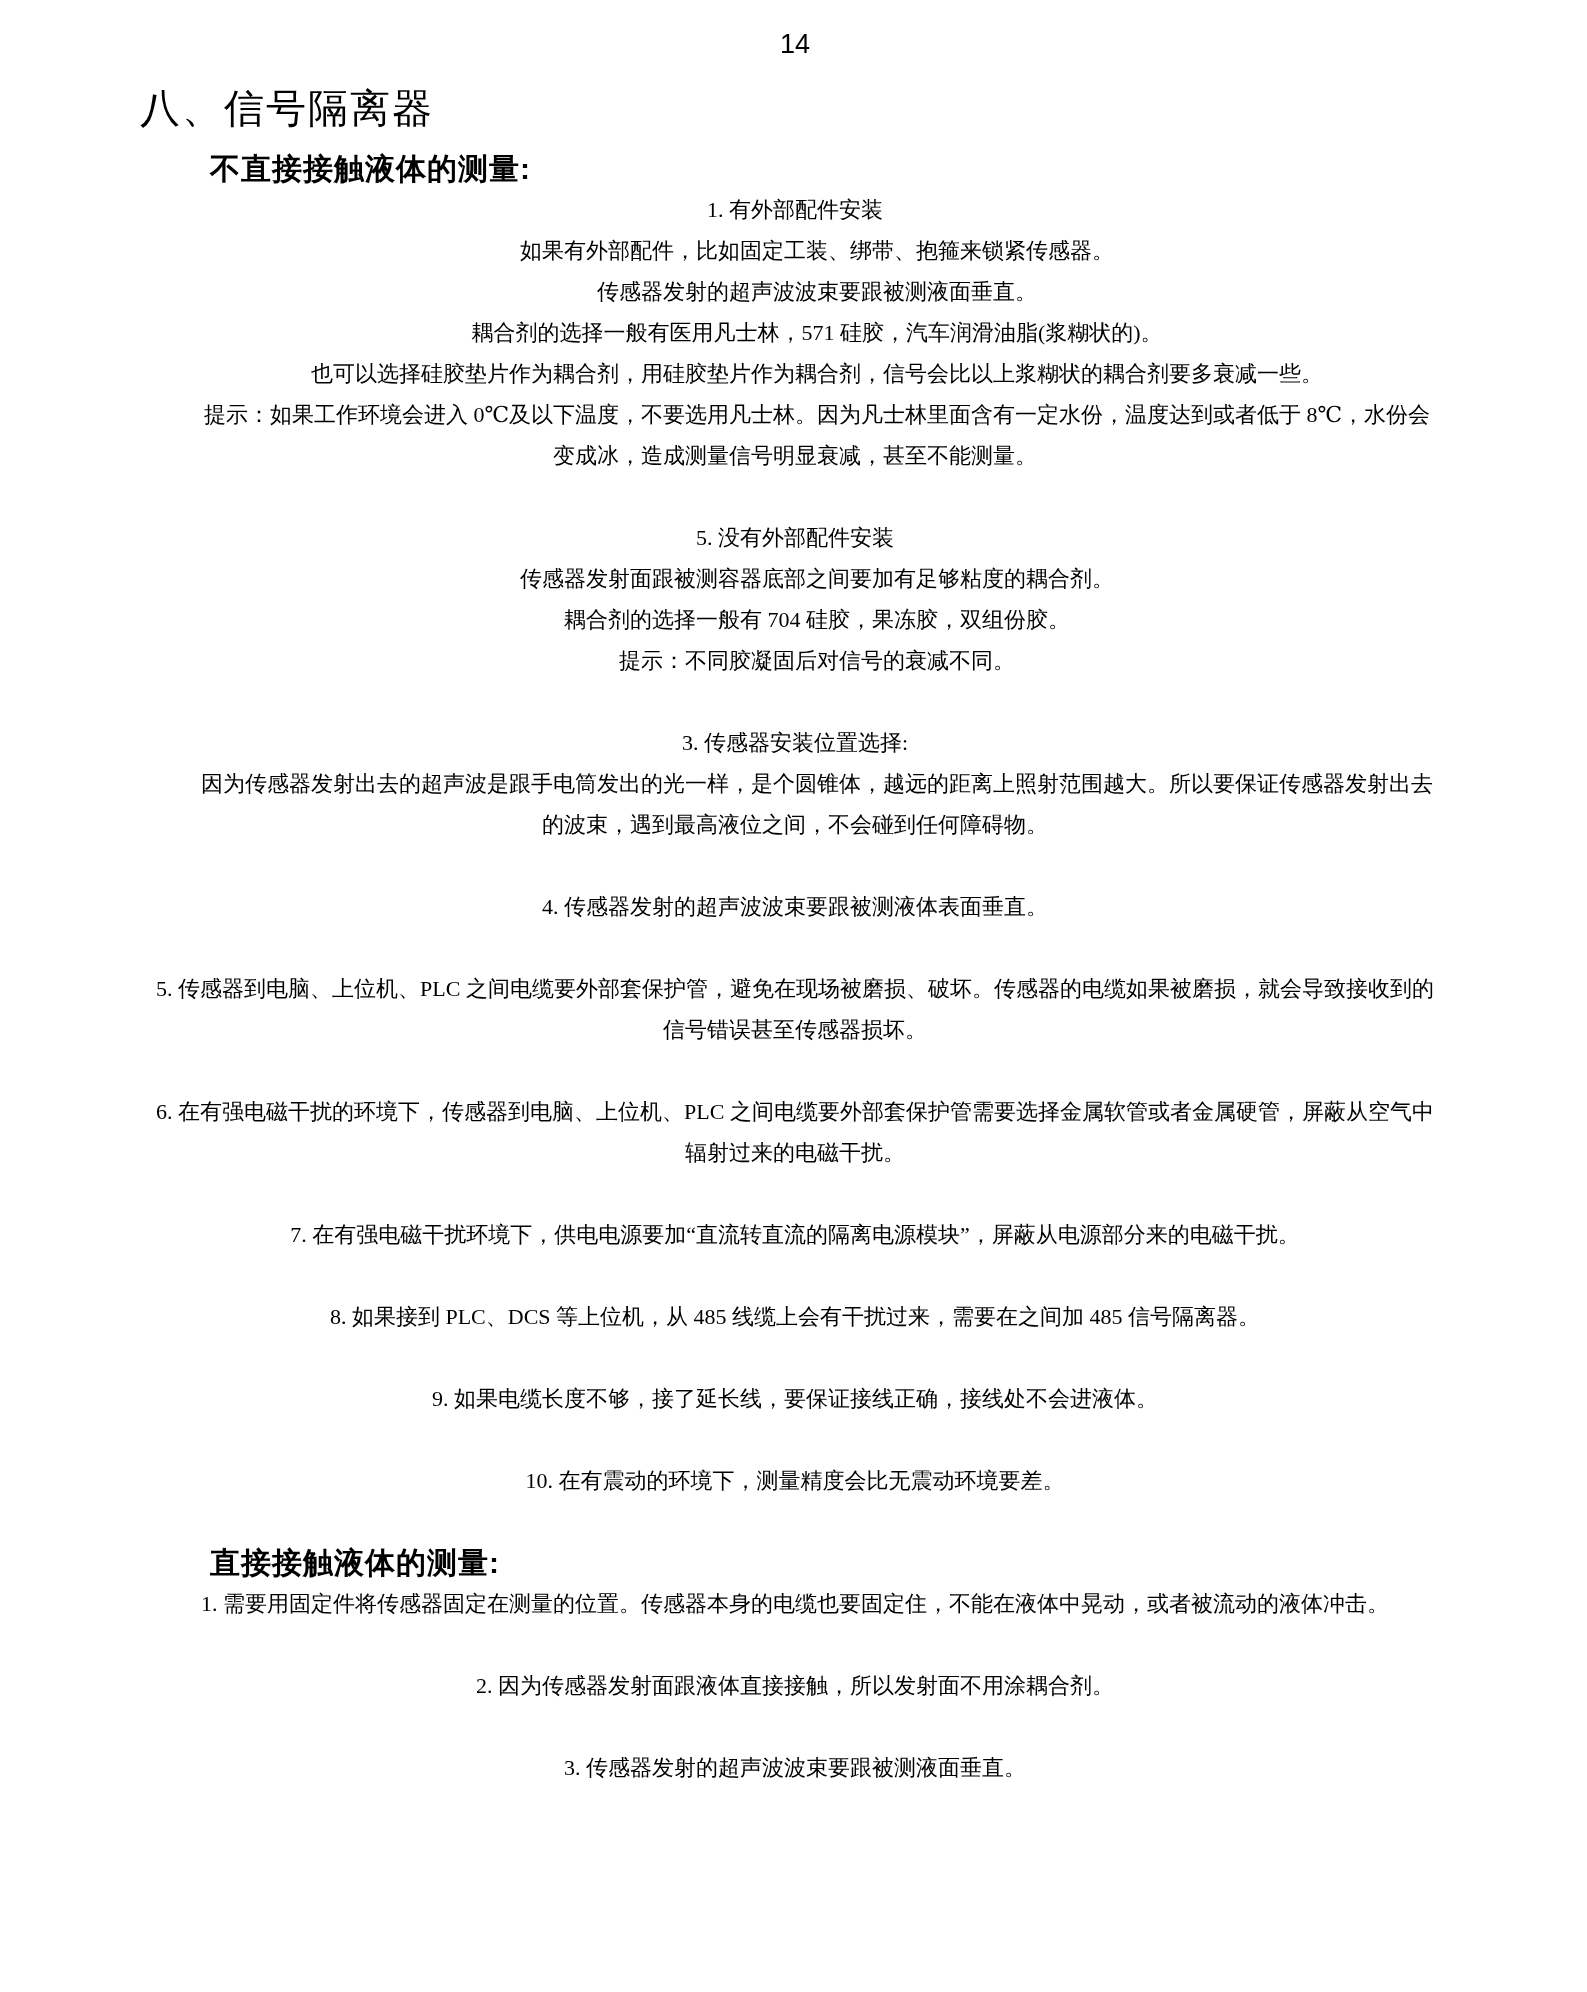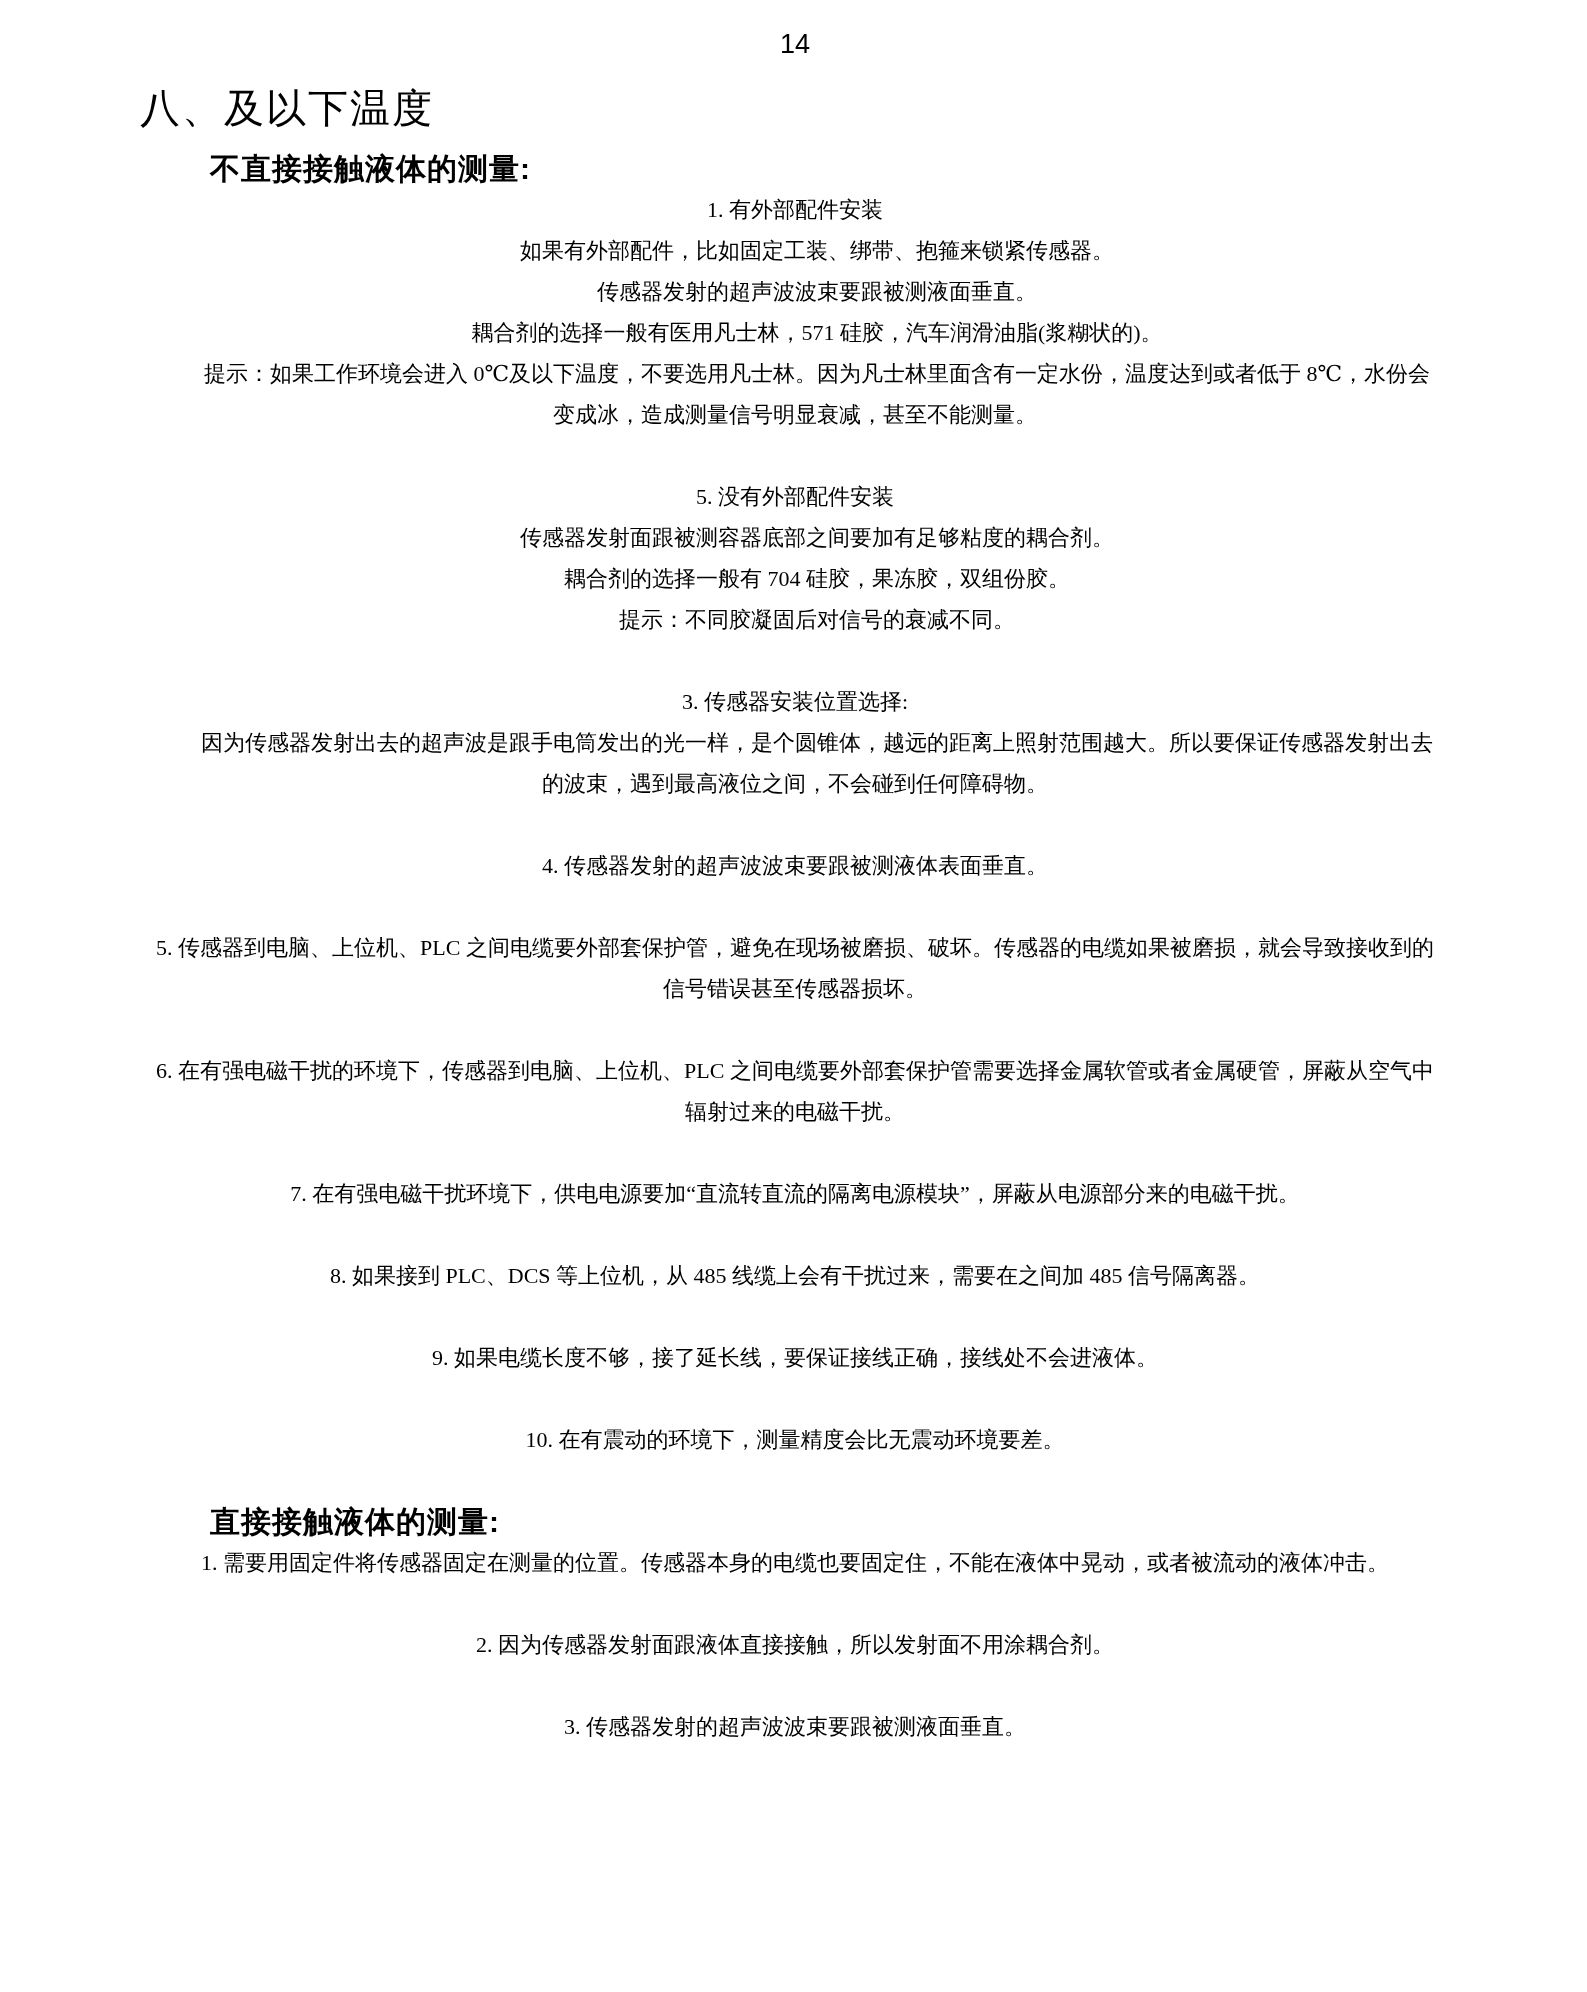--- a/index.html
+++ b/index.html
@@ -57,28 +57,29 @@
     height: 41px;
   }
 </style>
 </head>
 <body>
 
 <div class="doc">
 
   <div class="pagenum">14</div>
 
-  <h1 class="doc-title">八、及以下温度</h1>
+  <h1 class="doc-title">八、信号隔离器</h1>
 
   <h2 class="sec-heading">不直接接触液体的测量:</h2>
 
   <p class="para">1. 有外部配件安装</p>
   <p class="para indent">如果有外部配件，比如固定工装、绑带、抱箍来锁紧传感器。</p>
   <p class="para indent">传感器发射的超声波波束要跟被测液面垂直。</p>
   <p class="para indent">耦合剂的选择一般有医用凡士林，571 硅胶，汽车润滑油脂(浆糊状的)。</p>
+  <p class="para indent">也可以选择硅胶垫片作为耦合剂，用硅胶垫片作为耦合剂，信号会比以上浆糊状的耦合剂要多衰减一些。</p>
   <p class="para indent">提示：如果工作环境会进入 0℃及以下温度，不要选用凡士林。因为凡士林里面含有一定水份，温度达到或者低于 8℃，水份会变成冰，造成测量信号明显衰减，甚至不能测量。</p>
 
   <div class="gap"></div>
 
   <p class="para">5. 没有外部配件安装</p>
   <p class="para indent">传感器发射面跟被测容器底部之间要加有足够粘度的耦合剂。</p>
   <p class="para indent">耦合剂的选择一般有 704 硅胶，果冻胶，双组份胶。</p>
   <p class="para indent">提示：不同胶凝固后对信号的衰减不同。</p>
 
   <div class="gap"></div>

